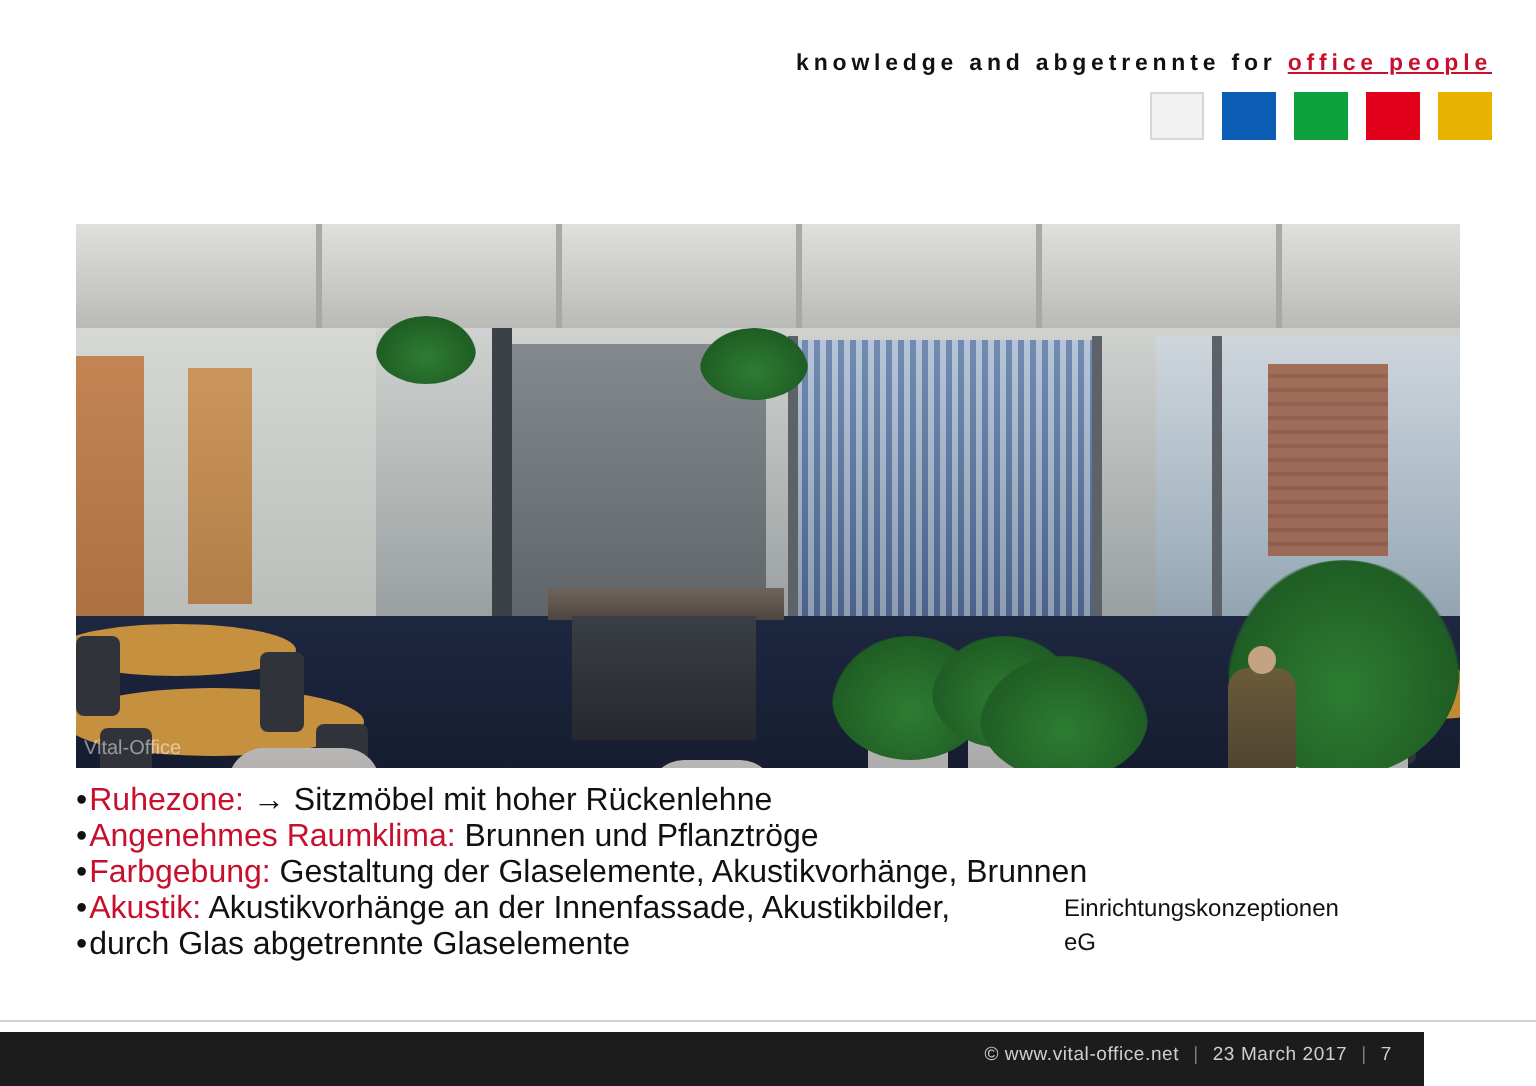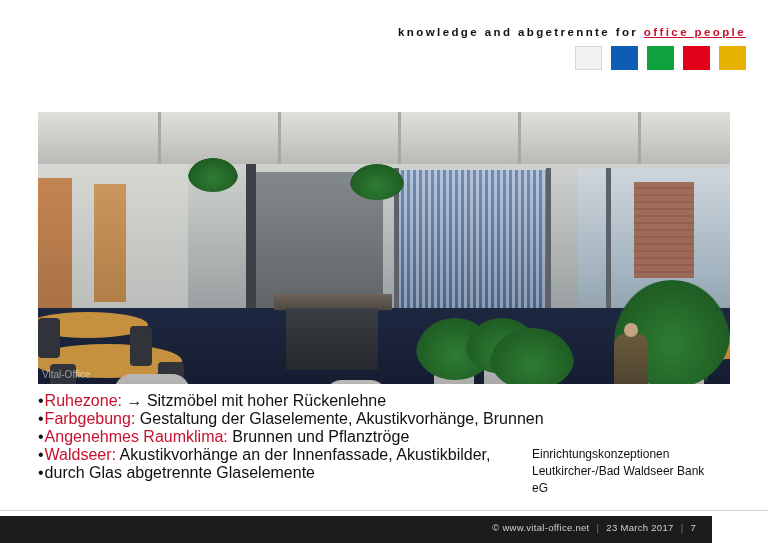--- a/index.html
+++ b/index.html
@@ -349,36 +349,35 @@
   <div class="person"></div>
 
   <div class="r-watermark">Vital-Office</div>
 </div>
 
 <div class="bullets">
   <div class="bullet-row">
     <span class="dot">•</span><span class="lead">Ruhezone:</span><span> → Sitzmöbel mit hoher Rückenlehne</span>
   </div>
   <div class="bullet-row">
+    <span class="dot">•</span><span class="lead">Angenehmes Raumklima:</span><span> Brunnen und Pflanztröge</span>
+  </div>
+  <div class="bullet-row">
     <span class="dot">•</span><span class="lead">Farbgebung:</span><span> Gestaltung der Glaselemente, Akustikvorhänge, Brunnen</span>
   </div>
   <div class="bullet-row">
-    <span class="dot">•</span><span class="lead">Angenehmes Raumklima:</span><span> Brunnen und Pflanztröge</span>
-  </div>
-  <div class="bullet-row">
-    <span class="dot">•</span><span class="lead">Waldseer:</span><span> Akustikvorhänge an der Innenfassade, Akustikbilder,</span>
+    <span class="dot">•</span><span class="lead">Akustik:</span><span> Akustikvorhänge an der Innenfassade, Akustikbilder,</span>
   </div>
   <div class="bullet-row">
     <span class="dot">•</span><span>durch Glas abgetrennte Glaselemente</span>
   </div>
 </div>
 
 <div class="caption">
   <div>Einrichtungskonzeptionen</div>
-  <div>Leutkircher-/Bad Waldseer Bank</div>
   <div>eG</div>
 </div>
 
 <div class="footer-rule"></div>
 <div class="footer">
   <div class="footer-inner">
     <span>©  www.vital-office.net</span>
     <span class="footer-sep">|</span>
     <span>23 March 2017</span>
     <span class="footer-sep">|</span>

